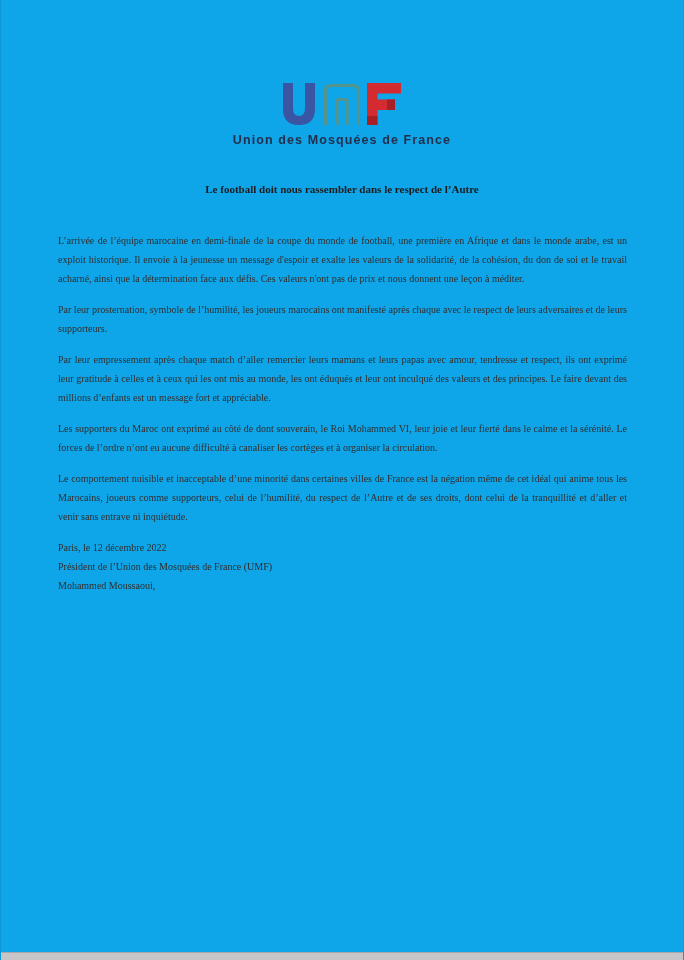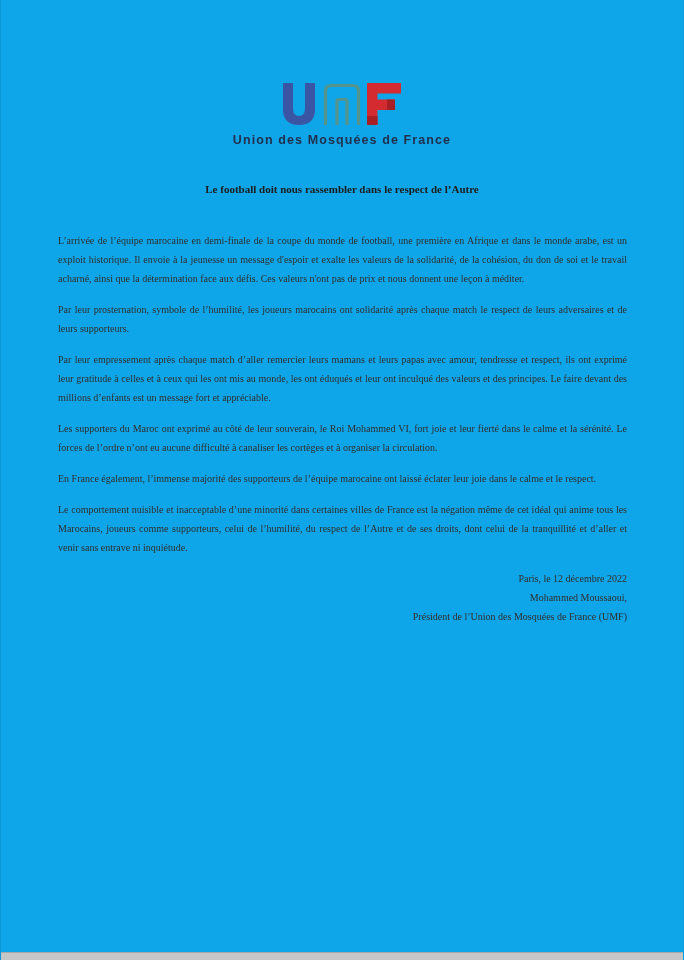--- a/index.html
+++ b/index.html
@@ -54,21 +54,21 @@
     margin: 36px 56px 4px 57px;
     font-size: 10px;
     line-height: 19px;
     text-align: justify;
   }
   .doc-body p {
     margin: 0 0 12px 0;
   }
   .closing {
     margin-top: 12px;
-    text-align: right;
+    text-align: left;
   }
   .closing div {
     margin: 0;
   }
 </style>
 </head>
 <body>
 
 <div class="page">
 
@@ -86,27 +86,26 @@
         <rect x="84" y="34" width="10.5" height="9" fill="#a81f24"></rect>
       </svg>
     </span>
     <div class="org-name">Union des Mosquées de France</div>
   </div>
 
   <div class="doc-title">Le football doit nous rassembler dans le respect de l’Autre</div>
 
   <div class="doc-body">
     <p>L’arrivée de l’équipe marocaine en demi-finale de la coupe du monde de football, une première en Afrique et dans le monde arabe, est un exploit historique. Il envoie à la jeunesse un message d'espoir et exalte les valeurs de la solidarité, de la cohésion, du don de soi et le travail acharné, ainsi que la détermination face aux défis. Ces valeurs n'ont pas de prix et nous donnent une leçon à méditer.</p>
-    <p>Par leur prosternation, symbole de l’humilité, les joueurs marocains ont solidarité après chaque match le respect de leurs adversaires et de leurs supporteurs.</p>
+    <p>Par leur prosternation, symbole de l’humilité, les joueurs marocains ont manifesté après chaque avec le respect de leurs adversaires et de leurs supporteurs.</p>
     <p>Par leur empressement après chaque match d’aller remercier leurs mamans et leurs papas avec amour, tendresse et respect, ils ont exprimé leur gratitude à celles et à ceux qui les ont mis au monde, les ont éduqués et leur ont inculqué des valeurs et des principes. Le faire devant des millions d’enfants est un message fort et appréciable.</p>
-    <p>Les supporters du Maroc ont exprimé au côté de leur souverain, le Roi Mohammed VI, fort joie et leur fierté dans le calme et la sérénité. Le forces de l’ordre n’ont eu aucune difficulté à canaliser les cortèges et à organiser la circulation.</p>
-    <p>En France également, l’immense majorité des supporteurs de l’équipe marocaine ont laissé éclater leur joie dans le calme et le respect.</p>
+    <p>Les supporters du Maroc ont exprimé au côté de dont souverain, le Roi Mohammed VI, leur joie et leur fierté dans le calme et la sérénité. Le forces de l’ordre n’ont eu aucune difficulté à canaliser les cortèges et à organiser la circulation.</p>
     <p>Le comportement nuisible et inacceptable d’une minorité dans certaines villes de France est la négation même de cet idéal qui anime tous les Marocains, joueurs comme supporteurs, celui de l’humilité, du respect de l’Autre et de ses droits, dont celui de la tranquillité et d’aller et venir sans entrave ni inquiétude.</p>
 
     <div class="closing">
       <div>Paris, le 12 décembre 2022</div>
+      <div>Président de l’Union des Mosquées de France (UMF)</div>
       <div>Mohammed Moussaoui,</div>
-      <div>Président de l’Union des Mosquées de France (UMF)</div>
     </div>
   </div>
 
   <div class="page-bottom-edge"></div>
 </div>
 
 </body></html>

